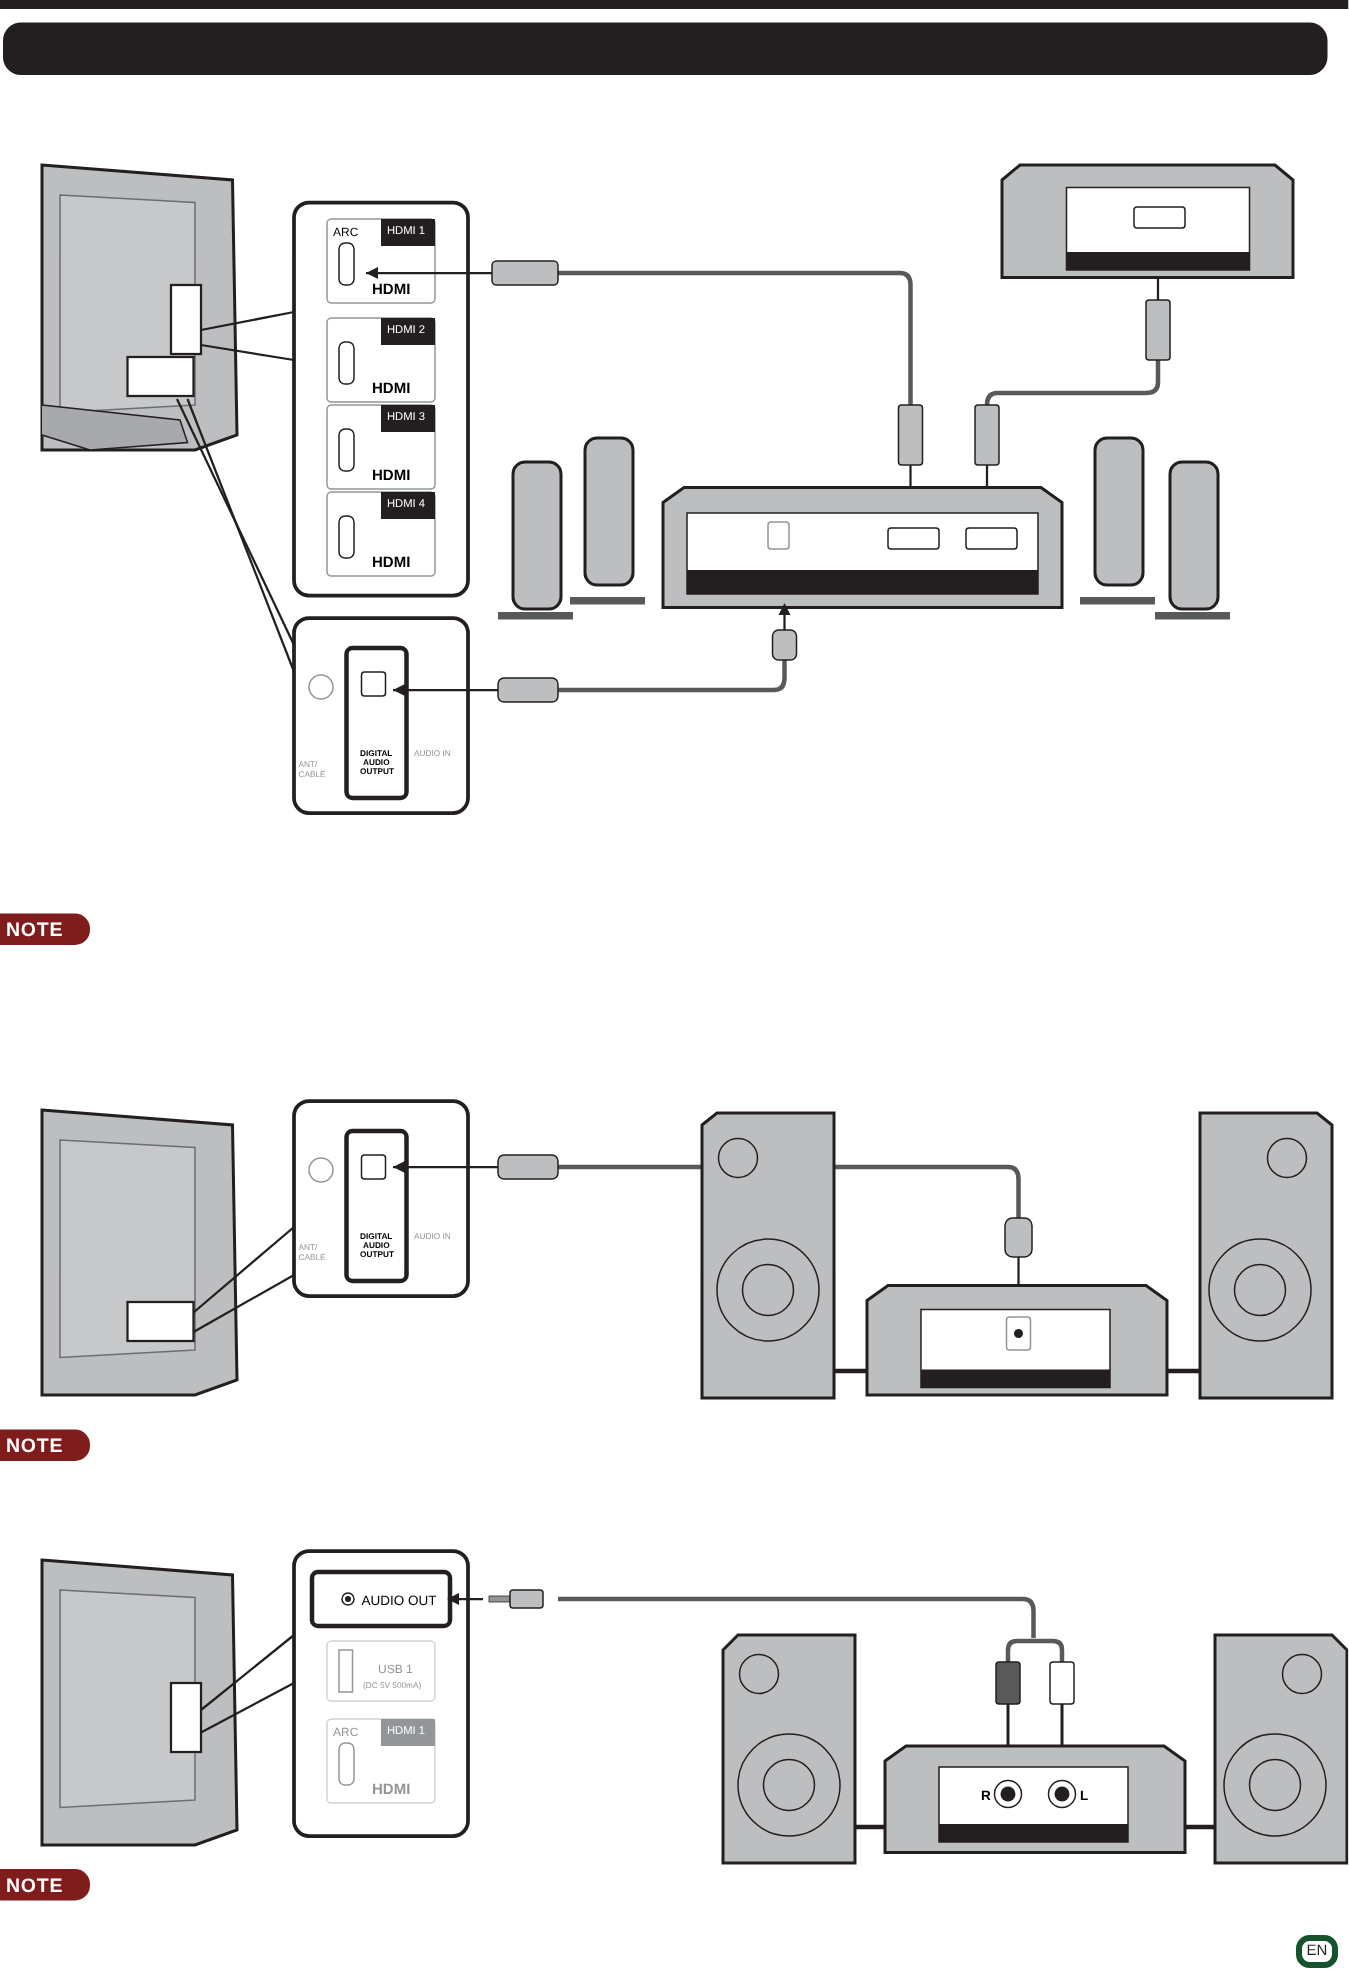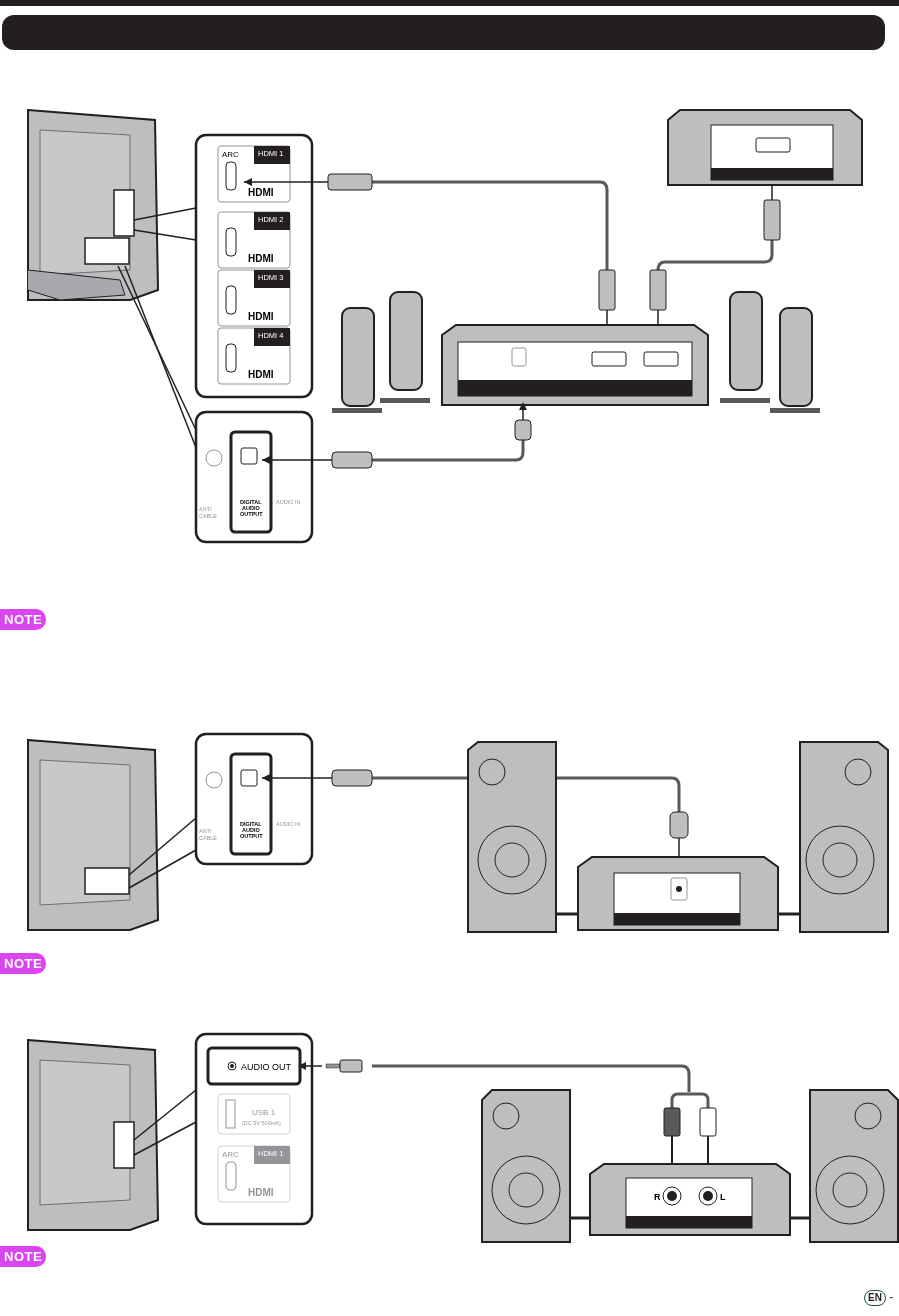--- a/index.html
+++ b/index.html
@@ -1,23 +1,23 @@
 <!DOCTYPE html>
 <html><head>
 <meta charset="utf-8">
 <style>
   html, body { margin:0; padding:0; background:#fff; }
   body { width:899px; height:1316px; position:relative; overflow:hidden; font-family:"Liberation Sans", sans-serif; color:#231f20; }
   .abs { position:absolute; }
   .topbar { left:0; top:0; width:899px; height:6px; background:#231f20; }
   .titlebar { left:2px; top:15px; width:883px; height:35px; background:#231f20; border-radius:12px; }
-  .note { width:46px; height:21px; background:#d946ef; color:#fff; font-weight:bold; font-size:13px; line-height:21px; padding-left:4px; box-sizing:border-box; border-radius:0 10px 10px 0; letter-spacing:0.5px; }
+  .note { width:60px; height:21px; background:#7f1d1d; color:#fff; font-weight:bold; font-size:13px; line-height:21px; padding-left:4px; box-sizing:border-box; border-radius:0 10px 10px 0; letter-spacing:0.5px; }
   svg text { font-family:"Liberation Sans", sans-serif; }
   .pagefoot { font-size:12px; }
-  .en { display:inline-block; border:1px solid #14532d; border-radius:9px; padding:0 3px; font-size:10px; line-height:14px;font-weight:bold; }
+  .en { display:inline-block; border:4px solid #14532d; border-radius:9px; padding:0 3px; font-size:10px; line-height:14px; }
 </style>
 </head>
 <body>
 
 <div class="abs topbar"></div>
 <div class="abs titlebar"><span></span></div>
 
 <svg class="abs" style="left:0;top:90px" width="899" height="460">
 
   <g>

